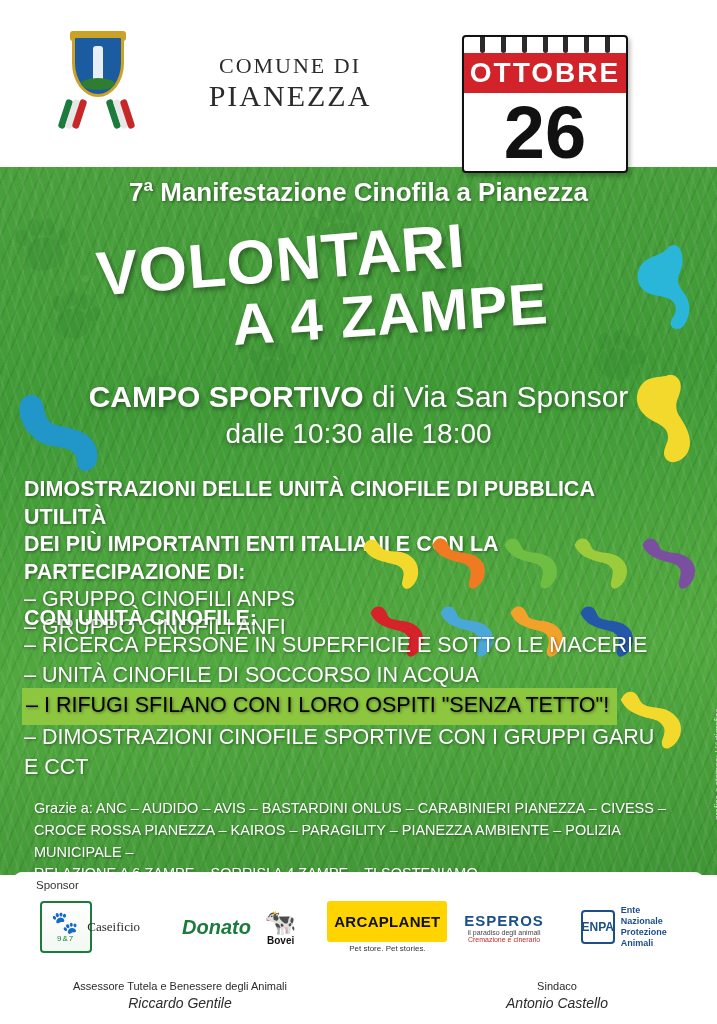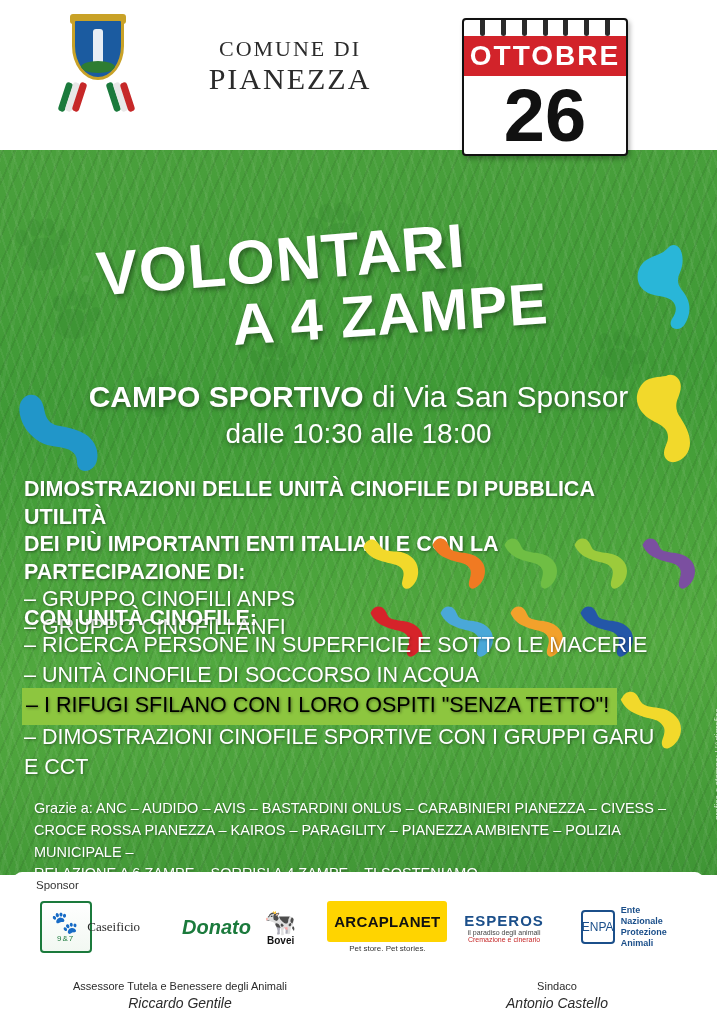--- a/index.html
+++ b/index.html
@@ -11,21 +11,21 @@
   }
   .poster {
     position: relative;
     width: 717px; height: 1024px;
     background: #ffffff;
     overflow: hidden;
   }
 
   
   .header {
-    position: absolute; left: 0; top: 0;
+    position: absolute; left: 0; top: 17px;
     width: 717px; height: 150px;
     background: #ffffff;
     z-index: 5;
     padding-left: 32px;
   }
   .crest {
     position: absolute; left: 62px; top: 14px;
     width: 74px; height: 100px;
   }
   .crest-shield {
@@ -288,21 +288,21 @@
   .sp4 .sub { font-size: 8px; color: #333; margin-top: 2px; }
   .sp5 { width: 112px; flex-direction: column; }
   .sp5 .n { font-size: 15px; font-weight: bold; color: #1b4f8a; letter-spacing: 1px; }
   .sp5 .s1 { font-size: 7px; color: #444; }
   .sp5 .s2 { font-size: 7px; color: #c62828; }
   .sp6 { width: 130px; }
   .sp6 .cross {
     width: 34px; height: 34px; border: 2px solid #1b4f8a; border-radius: 4px;
     position: relative; margin-right: 6px;
     display:flex; align-items:center; justify-content:center;
-    font-size: 12px; color: #1b4f8a; font-weight: normal;
+    font-size: 12px; color: #1b4f8a; font-weight: bold;
   }
   .sp6 .txt { font-size: 9px; font-weight: bold; color: #1b4f8a; line-height: 1.25; }
 
   
   .footer {
     position: absolute; left: 0; top: 972px;
     width: 717px; height: 52px;
     background: #ffffff;
   }
   .fcol { position: absolute; top: 8px; text-align: center; color: #2b2b2b; }
@@ -397,20 +397,26 @@
         <div class="pad"></div>
       </div>
     <div class="paw" style="left:130px; top:236px; transform:rotate(-22deg) scale(1.0);">
         <div class="t1 toe"></div>
         <div class="t2 toe"></div>
         <div class="t3 toe"></div>
         <div class="t4 toe"></div>
         <div class="pad"></div>
       </div>
 
+    <div class="titlebox">
+      <div class="subtitle">
+        <span>7</span><sup>a</sup>
+        <span>Manifestazione Cinofila a Pianezza</span>
+      </div>
+    </div>
 
     <div class="bigtitle">
       <div class="l1">VOLONTARI</div>
       <div class="l2">A 4 ZAMPE</div>
     </div>
 
     <div class="dog" style="left:624px; top:96px;">
       <svg width="72" height="86" viewBox="0 0 72 86">
           <path fill="#29b6d8" d="M44 4c3-4 9-4 12 1 3 5 3 12 2 17-1 6-4 9-4 14 0 8 6 11 9 18 4 8 3 18-2 26-3 5-8 6-12 4-3-2-3-6-1-9 3-5 5-9 3-14-2-6-9-8-16-9-8-1-15-4-19-10-4-7-3-16 2-22 4-5 10-7 15-9 5-2 8-4 11-7z"></path>
         </svg>

